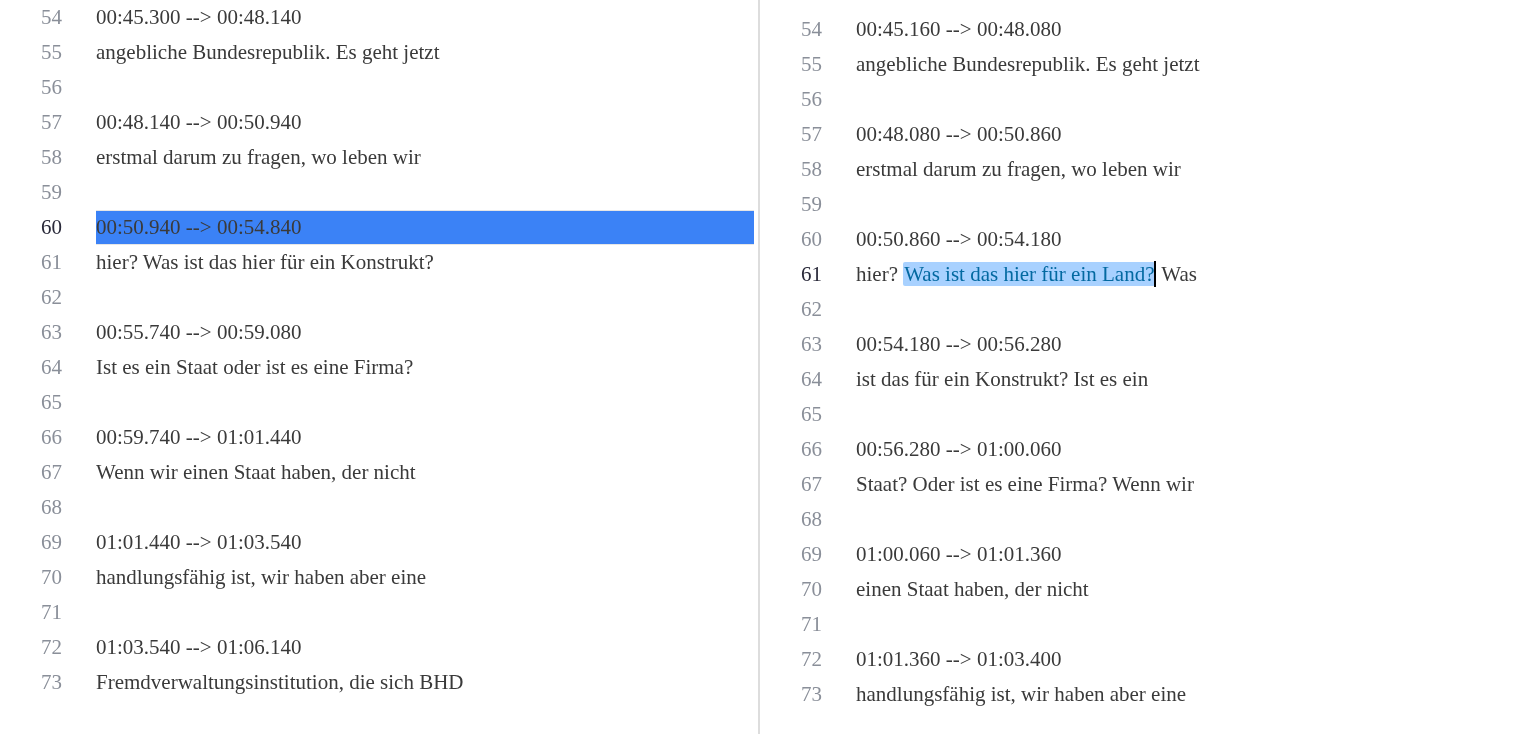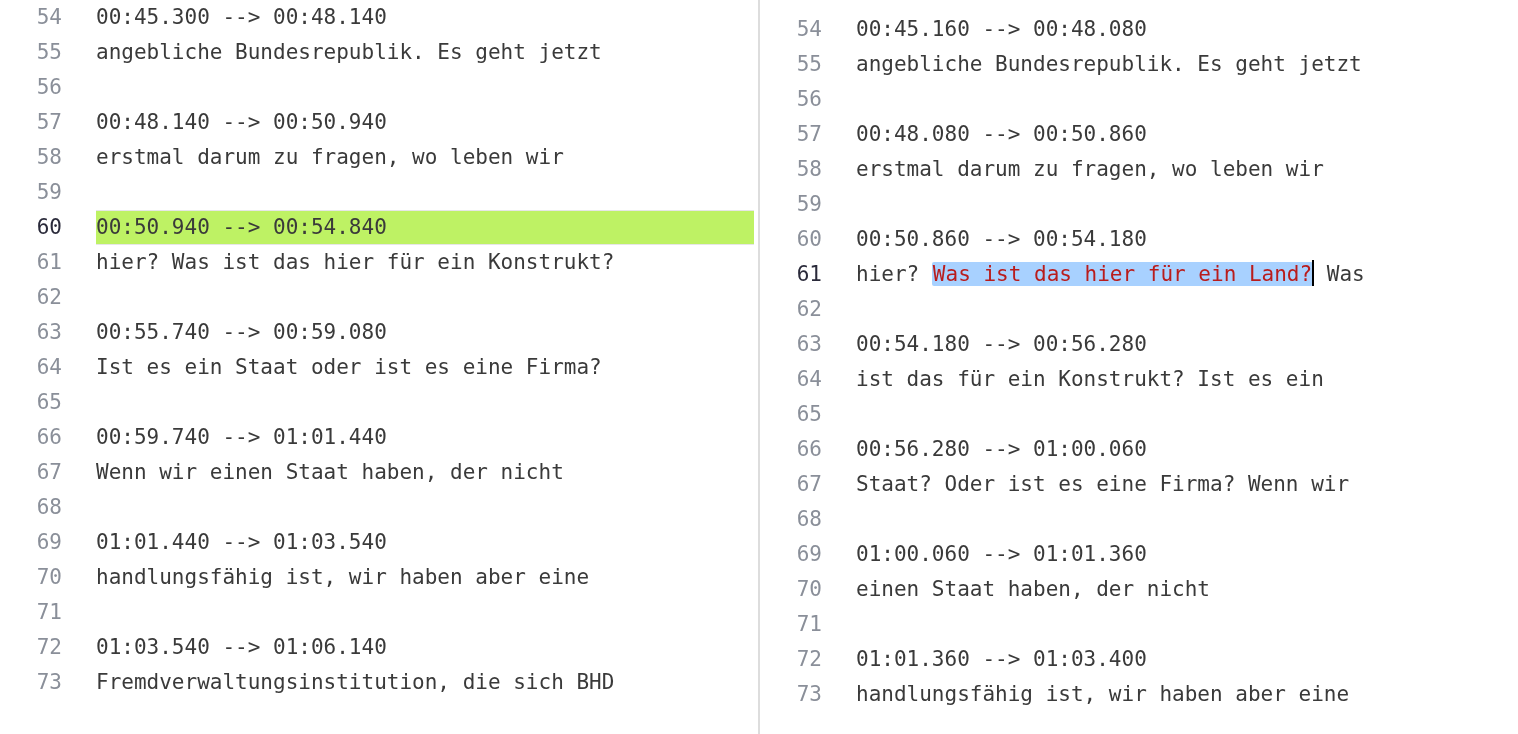--- a/index.html
+++ b/index.html
@@ -10,20 +10,21 @@
     color: #3b3b3b;
     display: flex;
     width: 1518px;
     height: 734px;
     overflow: hidden;
   }
   .pane {
     flex: 1;
     position: relative;
     overflow: hidden;
+    font-family: Liberation Serif, serif;
   }
   .pane-left { border-right: 2px solid #ddd; }
   .gutter {
     position: absolute;
     left: 0;
     top: 0;
     width: 70px;
     text-align: right;
     color: #8a8f99;
     user-select: none;
@@ -35,28 +36,28 @@
     top: 0;
     white-space: pre;
   }
   .line {
     height: 35px;
     line-height: 35px;
   }
   .gutter .line { padding-right: 8px; }
   .ln-active { color: #2a2a3a; font-weight: 500; }
   .row-highlight {
-    background: #bef264;
+    background: #3b82f6;
     box-shadow: inset 0 1px 0 #e6e6e6, inset 0 -1px 0 #e6e6e6;
   }
   .sel {
     background: #a8d1ff;
     border-radius: 2px;
     padding: 0 1px;
-    color: #b91c1c;
+    color: #0369a1;
   }
   .cursor {
     display: inline-block;
     width: 2px;
     height: 26px;
     background: #000;
     vertical-align: middle;
     margin-left: -1px;
     margin-bottom: 4px;
   }

